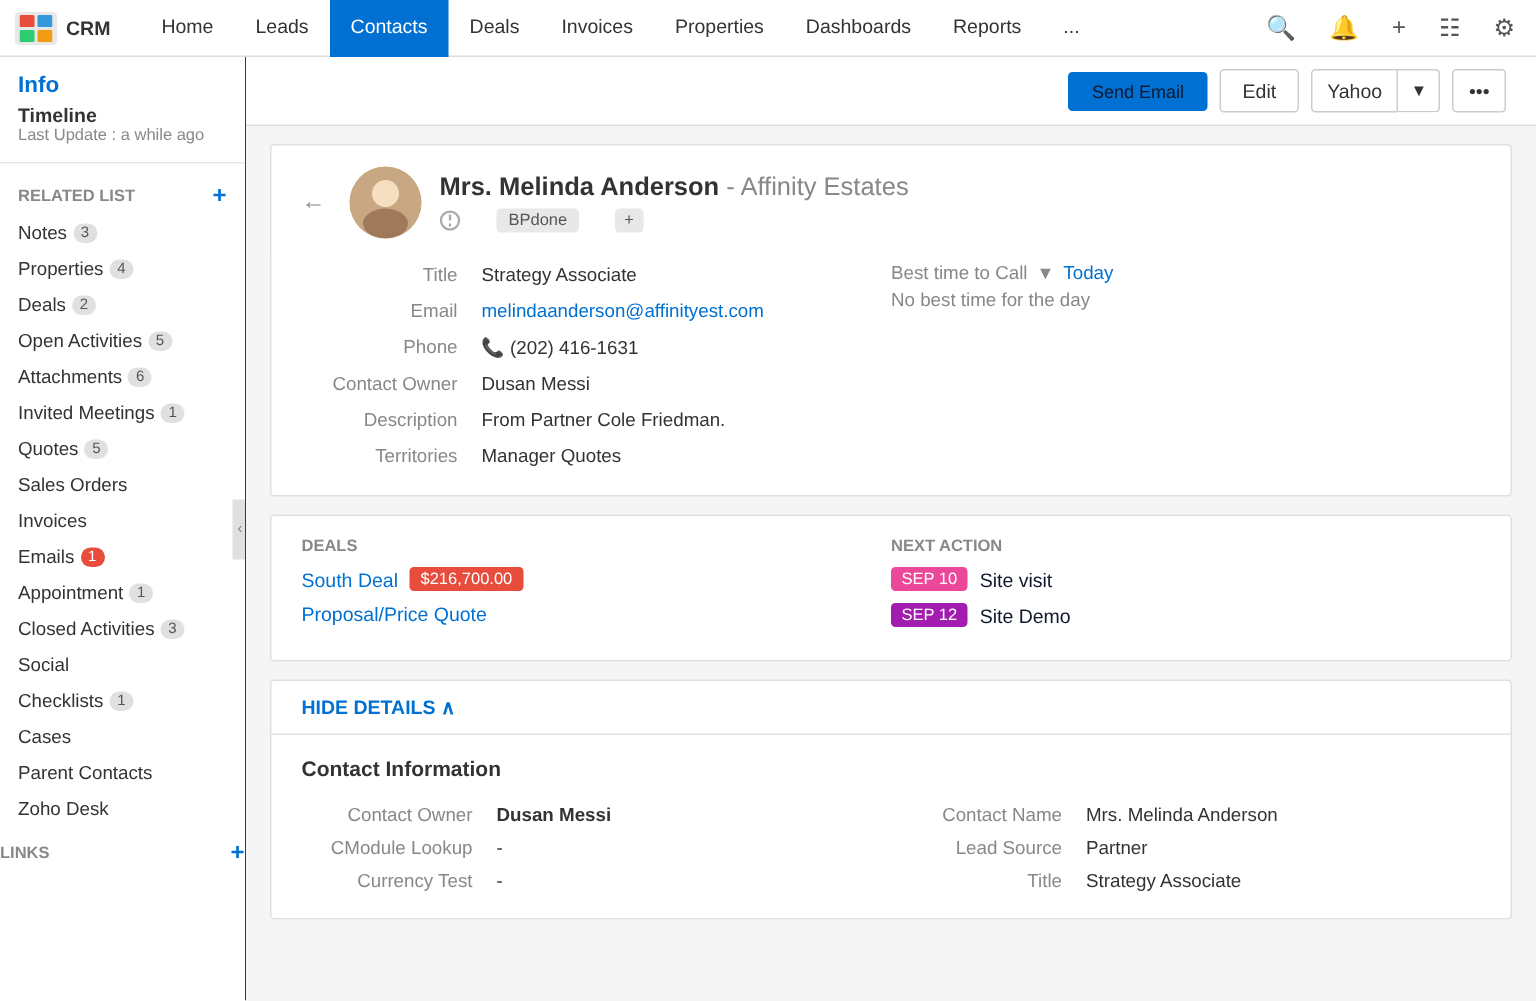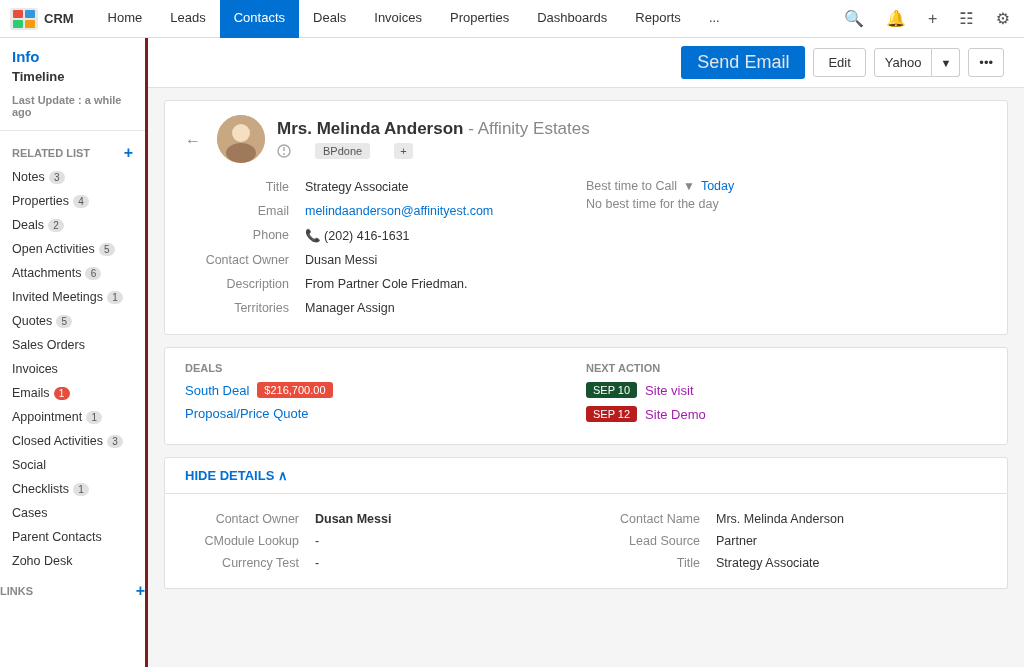--- a/index.html
+++ b/index.html
@@ -17,46 +17,46 @@
     .nav-item { padding: 16px 14px; height: 38px; display: flex; align-items: center;
       cursor: pointer; font-size: 13px; color: #333; border-bottom: 2px solid transparent; }
     .nav-item.active { background: #0070d2; color: #fff; }
     .nav-icons { display: flex; align-items: center; gap: 14px; margin-left: auto; }
     .nav-icon-btn { background: none; border: none; cursor: pointer; color: #555; font-size: 16px; padding: 4px; }
 
     
     .main-layout { display: flex; height: calc(667px - 38px); }
 
     
-    .sidebar { width: 148px; background: #fff; border-right: 3px solid #7f1d1d;
+    .sidebar { width: 164px; background: #fff; border-right: 1px solid #7f1d1d;
       overflow-y: auto; flex-shrink: 0; }
     .sidebar-section { padding: 10px 12px 4px; }
     .sidebar-info-title { font-size: 15px; font-weight: bold; color: #0070d2; }
     .sidebar-timeline { font-size: 13px; font-weight: bold; color: #333; margin-top: 4px; }
-    .sidebar-last-update { font-size: 11px; color: #888; margin-top: 10px; font-weight: bold; }
+    .sidebar-last-update { font-size: 11px; color: #888; margin-top: 0; }
     .sidebar-divider { border: none; border-top: 1px solid #e8e8e8; margin: 8px 0; }
     .sidebar-related-title { display: flex; align-items: center; justify-content: space-between;
       font-size: 11px; font-weight: bold; color: #888; text-transform: uppercase; padding: 6px 12px 4px; }
     .sidebar-related-add { color: #0070d2; font-size: 16px; cursor: pointer; line-height: 1; }
     .sidebar-item { padding: 5px 12px; cursor: pointer; display: flex; align-items: center;
       gap: 4px; font-size: 12.5px; color: #333; }
     .sidebar-badge { background: #e0e0e0; color: #555; border-radius: 8px; font-size: 10px;
       padding: 1px 5px; min-width: 16px; text-align: center; }
     .sidebar-badge.red { background: #e74c3c; color: #fff; }
     .sidebar-links-title { font-size: 11px; font-weight: bold; color: #888; text-transform: uppercase;
       padding: 10px 0 4px; display: flex; align-items: center; justify-content: space-between; }
 
     
     .content { flex: 1; overflow-y: auto; background: #f5f5f5; }
 
     
     .content-header { background: #fff; padding: 8px 20px; display: flex; align-items: center;
       justify-content: flex-end; border-bottom: 1px solid #e0e0e0; gap: 8px; }
-    .btn-send-email { background: #0070d2; color: #e5e5e5; border: none; padding: 6px 16px;
-      border-radius: 3px; cursor: pointer; font-size: 18px; }
+    .btn-send-email { background: #0070d2; color: #0f172a; border: none; padding: 6px 16px;
+      border-radius: 3px; cursor: pointer; font-size: 12px; }
     .btn-edit { background: #fff; color: #333; border: 1px solid #ccc; padding: 6px 14px;
       border-radius: 3px; cursor: pointer; font-size: 13px; }
     .btn-yahoo { background: #fff; color: #333; border: 1px solid #ccc; padding: 6px 10px;
       border-radius: 3px 0 0 3px; cursor: pointer; font-size: 13px; display: flex; align-items: center; gap: 4px; }
     .btn-yahoo-caret { background: #fff; color: #333; border: 1px solid #ccc; border-left: none;
       padding: 6px 8px; border-radius: 0 3px 3px 0; cursor: pointer; font-size: 11px; }
     .btn-more { background: #fff; color: #333; border: 1px solid #ccc; padding: 6px 10px;
       border-radius: 3px; cursor: pointer; font-size: 13px; }
     .yahoo-group { display: flex; }
 
@@ -90,23 +90,23 @@
       border: 1px solid #e0e0e0; border-radius: 3px; }
     .deals-cols { display: grid; grid-template-columns: 1fr 1fr; gap: 0; }
     .deals-col-title { font-size: 11px; font-weight: bold; color: #888; text-transform: uppercase;
       margin-bottom: 8px; }
     .deal-row { display: flex; align-items: center; gap: 8px; margin-bottom: 8px; }
     .deal-name { font-size: 13px; color: #0070d2; cursor: pointer; }
     .deal-amount { background: #e74c3c; color: #fff; font-size: 11px; padding: 2px 7px;
       border-radius: 3px; }
     .action-row { display: flex; align-items: center; gap: 8px; margin-bottom: 8px; }
     .action-date { color: #fff; font-size: 11px; padding: 2px 7px; border-radius: 3px; }
-    .action-date.orange { background: #14532d; }
-    .action-date.red { background: #b91c1c; }
-    .action-label { font-size: 13px; color: #a21caf; }
+    .action-date.orange { background: #ec4899; }
+    .action-date.red { background: #a21caf; }
+    .action-label { font-size: 13px; color: #0f172a; }
 
     
     .hide-details-bar { background: #fff; margin: 12px 16px 0; padding: 10px 20px;
       border: 1px solid #e0e0e0; border-radius: 3px 3px 0 0; }
     .hide-details-link { color: #0070d2; font-size: 13px; font-weight: bold; cursor: pointer; }
 
     
     .contact-info-section { background: #fff; margin: 0 16px 12px; padding: 14px 20px;
       border: 1px solid #e0e0e0; border-top: none; border-radius: 0 0 3px 3px; }
     .section-title { font-size: 14px; font-weight: bold; color: #333; margin-bottom: 12px; }
@@ -309,21 +309,21 @@
           <div class="field-row">
             <span class="field-label">Contact Owner</span>
             <span class="field-value">Dusan Messi</span>
           </div>
           <div class="field-row">
             <span class="field-label">Description</span>
             <span class="field-value">From Partner Cole Friedman.</span>
           </div>
           <div class="field-row">
             <span class="field-label">Territories</span>
-            <span class="field-value">Manager Assign</span>
+            <span class="field-value">Manager Quotes</span>
           </div>
         </div>
         <div class="best-time-area">
           <div class="best-time-row">
             <span class="best-time-label">Best time to Call</span>
             <span style="color:#888;font-size:12px;">▼</span>
             <span class="best-time-today">Today</span>
           </div>
           <div style="color:#888;font-size:12.5px;">No best time for the day</div>
         </div>
@@ -354,20 +354,21 @@
           </div>
         </div>
       </div>
     </div>
 
     <div class="hide-details-bar">
       <span class="hide-details-link">HIDE DETAILS ∧</span>
     </div>
 
     <div class="contact-info-section">
+      <div class="section-title">Contact Information</div>
       <div class="info-grid">
 
         <div>
           <div class="info-field-row">
             <span class="info-field-label">Contact Owner</span>
             <span class="info-field-value bold">Dusan Messi</span>
           </div>
           <div class="info-field-row">
             <span class="info-field-label">CModule Lookup</span>
             <span class="info-field-value">-</span>

